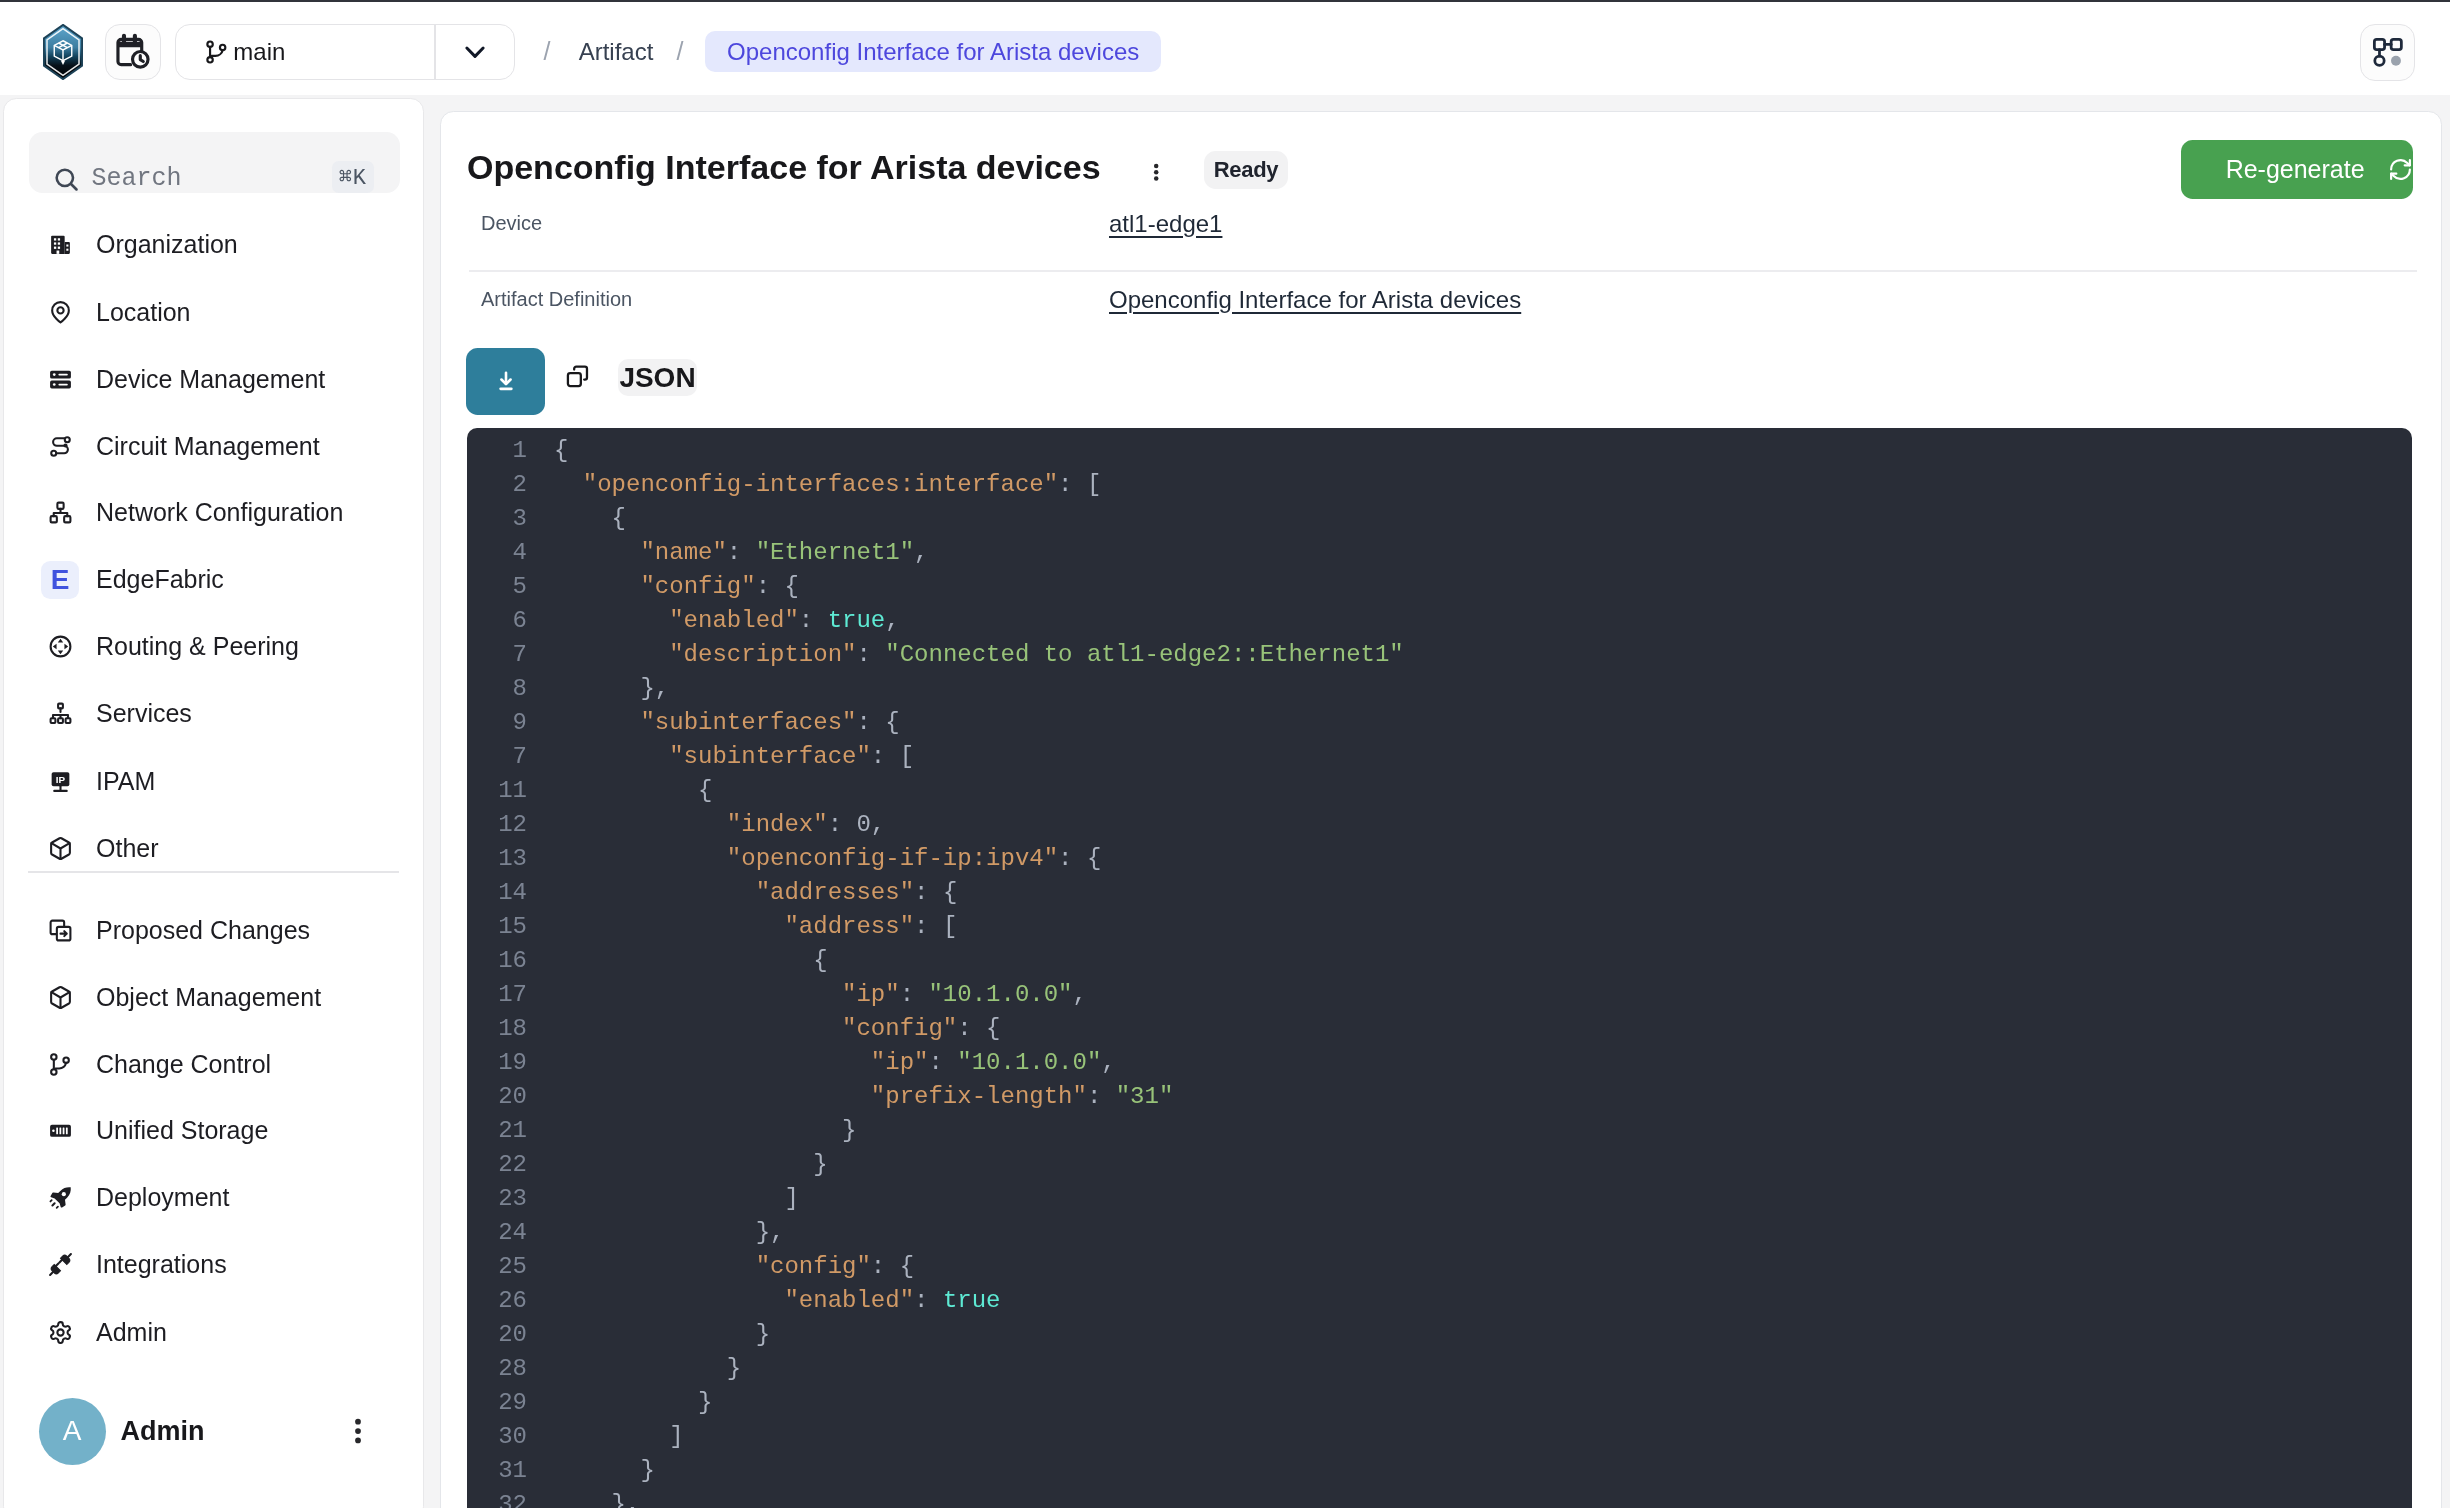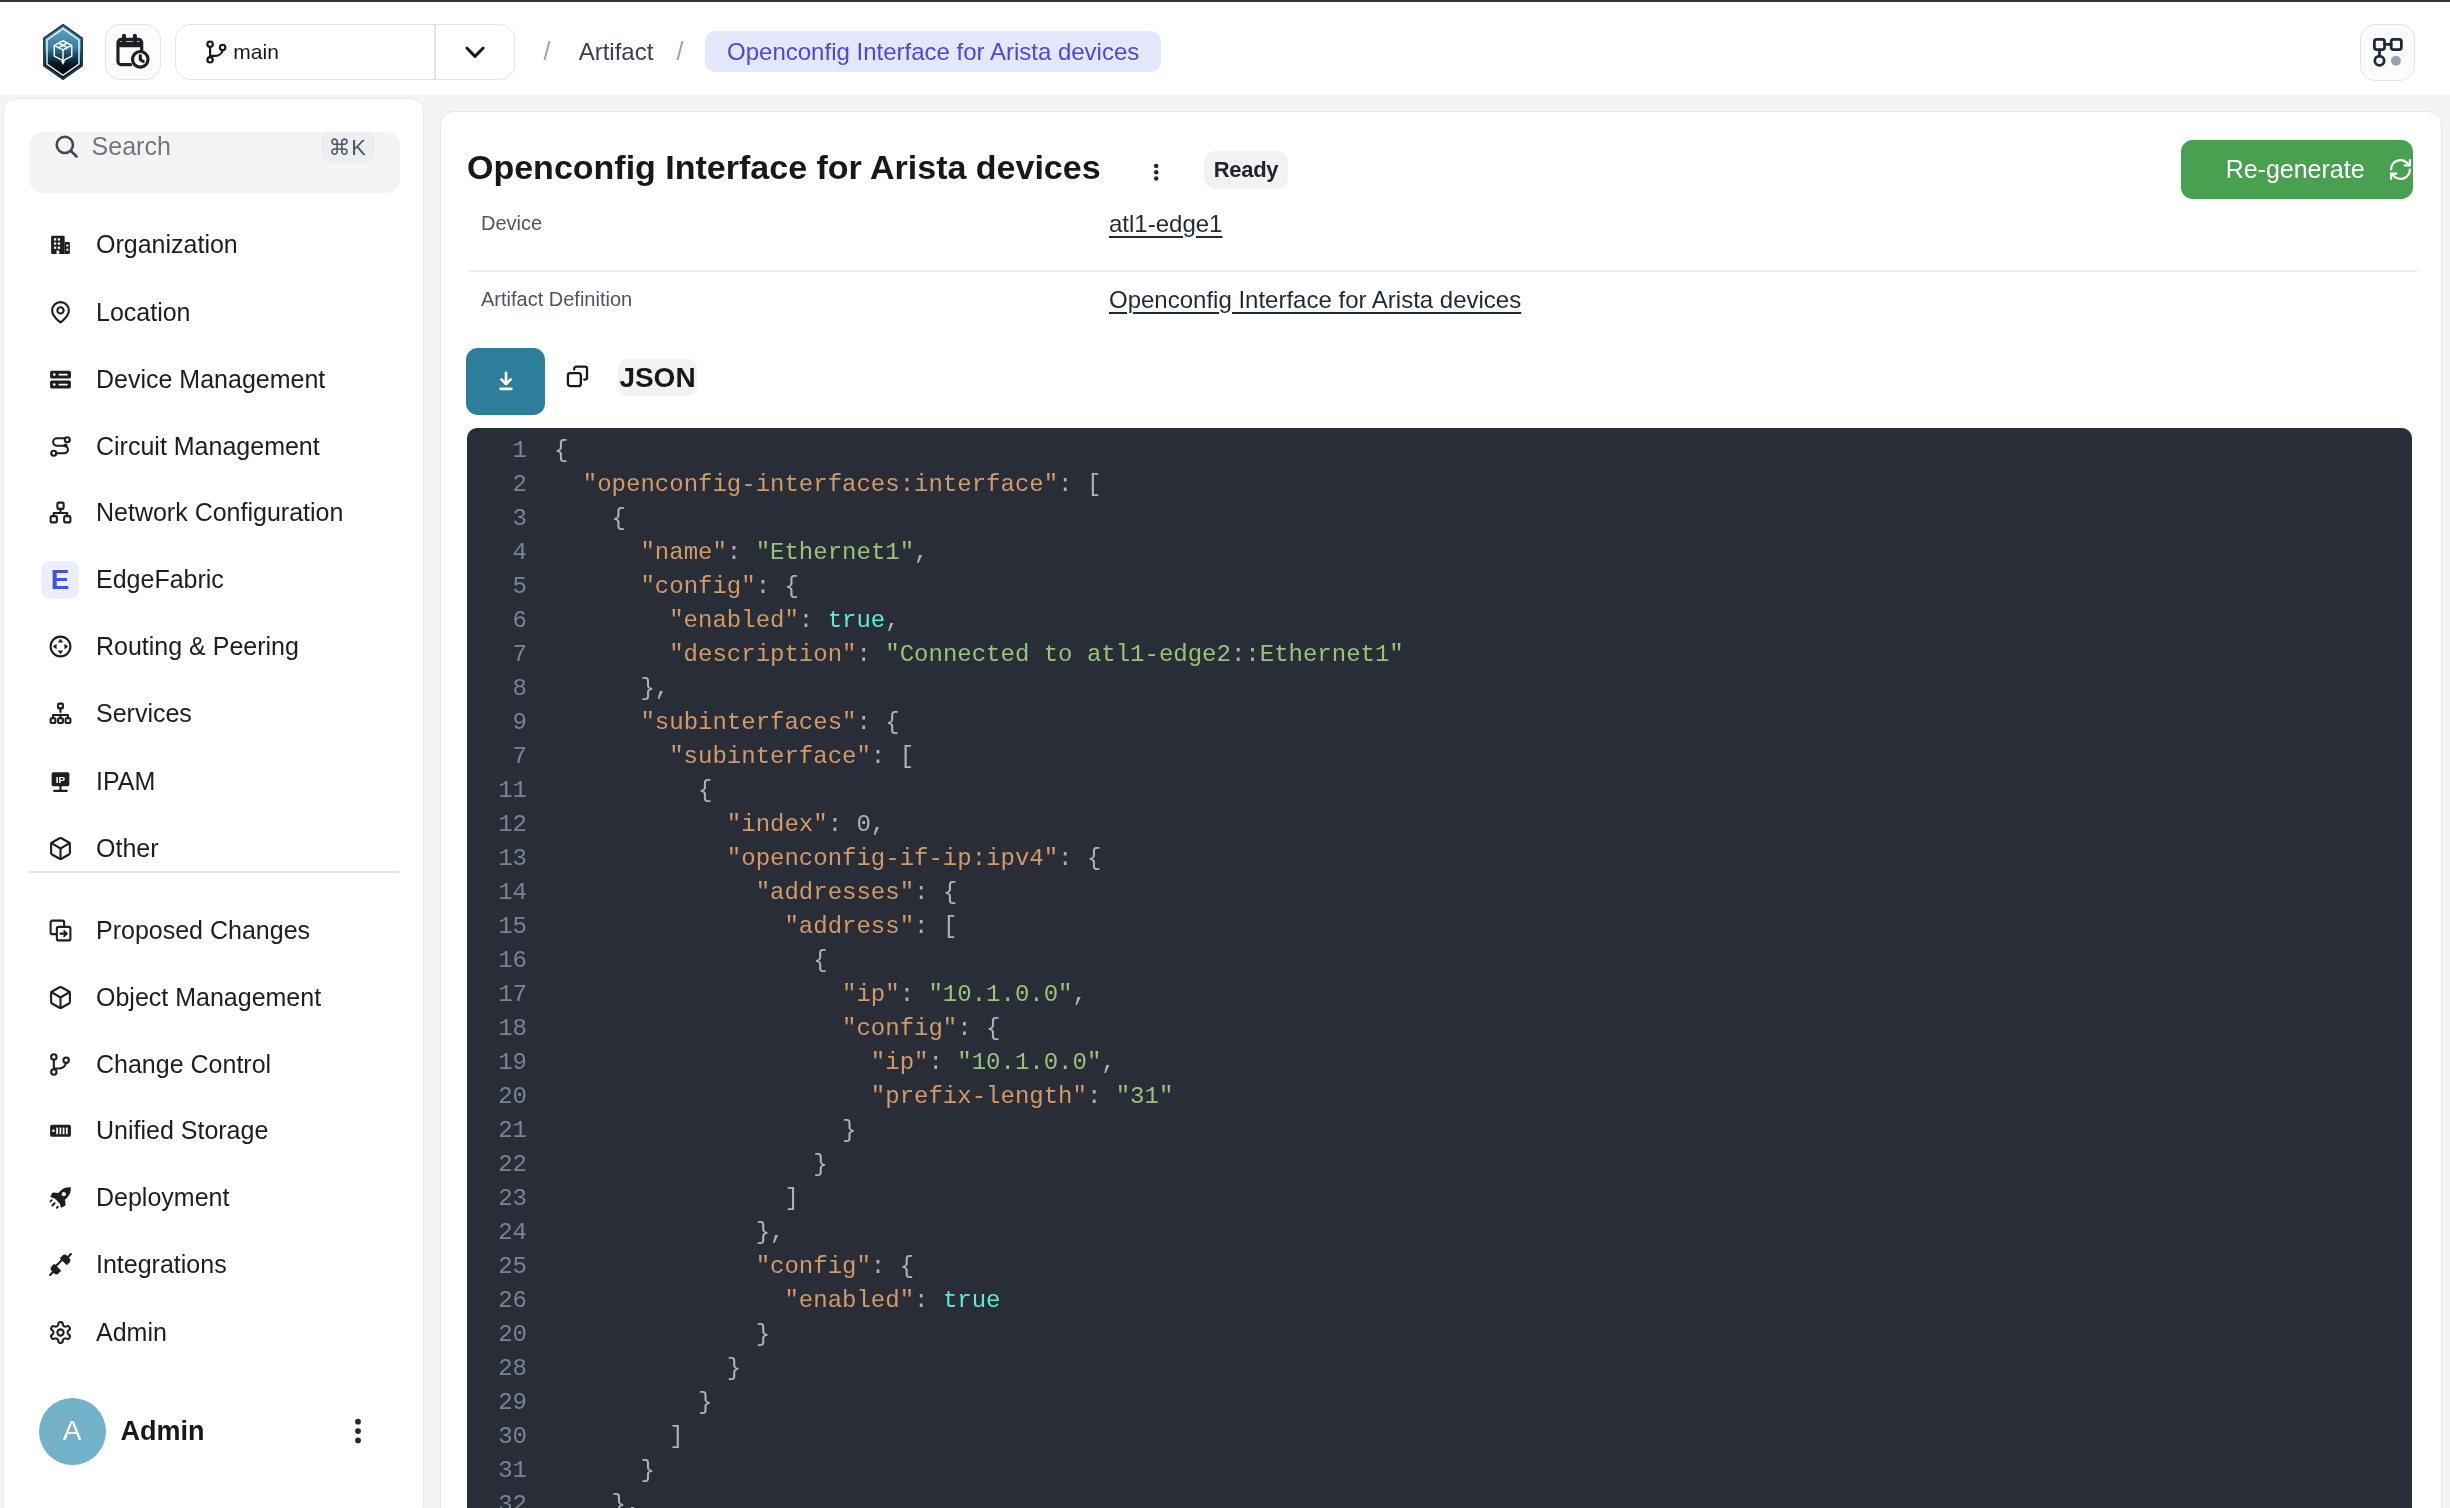--- a/index.html
+++ b/index.html
@@ -12,30 +12,30 @@
 
 
 #header { position:absolute; left:0; top:1.7px; width:2450px; height:93px; background:#ffffff; }
 #logo { position:absolute; left:43px; top:22px; }
 .hbtn { position:absolute; border:1.7px solid #e4e4e7; border-radius:15px; background:#fff; }
 #calbtn { left:105px; top:22px; width:56px; height:56px; display:flex; align-items:center; justify-content:center; background:#fcfcfc;}
 #branch { left:175px; top:22px; width:340px; height:56px; display:flex; align-items:center; }
 #branch .bl { display:flex; align-items:center; gap:3.3px; padding-left:28px; width:258px; }
 #branch .sep { width:1.7px; height:56px; background:#e4e4e7; }
 #branch .br { flex:1; display:flex; align-items:center; justify-content:center; }
-#branch .txt { font-size:21px; color:#18181b; }
+#branch .txt { font-size:24px; color:#18181b; }
 #crumbs { position:absolute; left:527px; top:22px; height:56px; display:flex; align-items:center; font-size:24px; }
 #crumbs .sl { color:#9ca3af; width:40px; text-align:center; font-size:25px;}
 #crumbs .it { color:#374151; }
 #crumbs .pill { background:#e4e8fd; color:#4d47dd; border-radius:10px; height:41px; display:flex; align-items:center; padding:0 22px; }
 #hright { left:2360px; top:22px; width:55px; height:57px; display:flex; align-items:center; justify-content:center; background:#fcfcfc; }
 
 
 #sidebar { position:absolute; left:2.5px; top:98px; width:421px; height:1422px; background:#fff; border:1.7px solid #e8e8ea; border-radius:13.4px; }
-#search { position:absolute; left:25px; top:33px; width:371px; height:61px; background:#f4f4f5; border-radius:13.4px; display:flex; align-items:flex-start; }
+#search { position:absolute; left:25px; top:33px; width:371px; height:61px; background:#f4f4f5; border-radius:13.4px; display:flex; align-items:flex-end;font-family:Liberation Mono, monospace; }
 #search .stxt { font-size:25px; color:#717680; margin-left:11.7px; flex:1; }
 #search .kbd { font-size:22px; color:#4b5563; margin-right:26px; letter-spacing:0.8px; background:#eceef2; border-radius:6.7px; padding:2.5px 6.7px; }
 .mi { position:absolute; left:0px; width:418px; height:67px; display:flex; align-items:center; }
 .mi .ic { width:47px; height:47px; margin-left:33px; display:flex; align-items:center; justify-content:center; flex:none; }
 .mi .lb { margin-left:12.5px; font-size:25px; color:#1d1d22; }
 #sdivider { position:absolute; left:24px; top:772px; width:371px; height:1.7px; background:#e5e5e8; }
 #sfoot { position:absolute; left:0; top:1297px; width:418px; height:70px; display:flex; align-items:center; }
 #avatar { width:67px; height:67px; border-radius:50%; background:#73b1c9; color:#fff; font-size:28px; display:flex; align-items:center; justify-content:center; margin-left:35px; }
 #sfoot .nm { margin-left:15px; font-size:27px; font-weight:bold; color:#18181b; flex:1; }
 .efbox { width:38px; height:38px; border-radius:9.2px; background:#ebeffc; color:#4053de; font-weight:bold; font-size:28px; display:flex; align-items:center; justify-content:center; }

